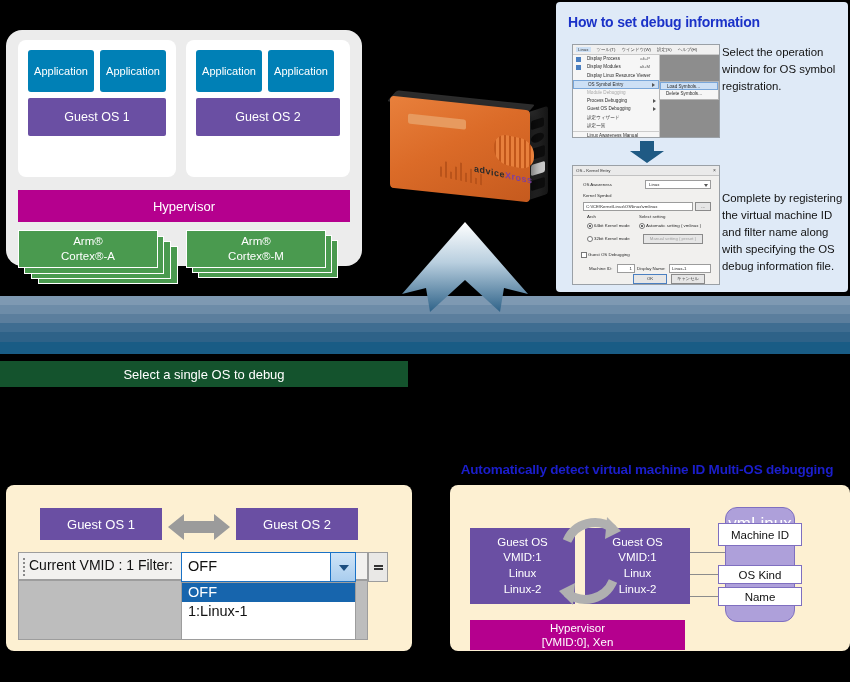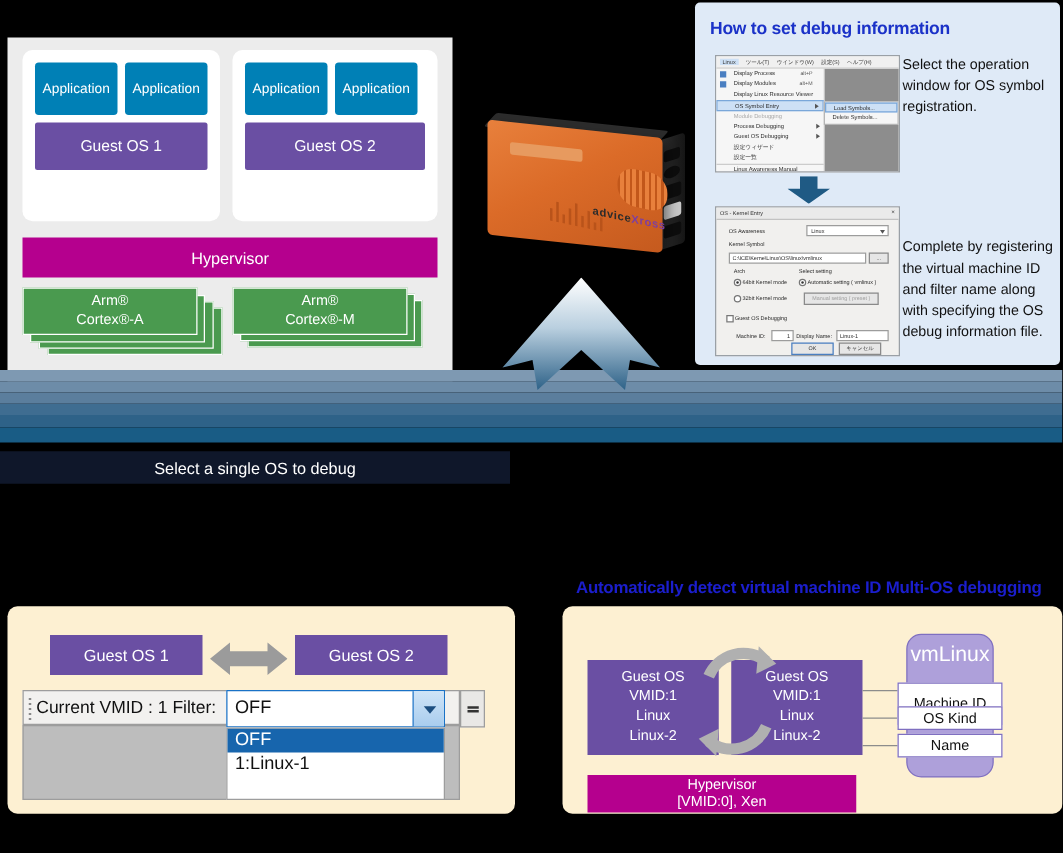--- a/index.html
+++ b/index.html
@@ -2,22 +2,22 @@
 <html><head>
 <meta charset="utf-8">
 <style>
   html,body{margin:0;padding:0;background:#000;}
   body{width:850px;height:682px;position:relative;overflow:hidden;
        font-family:"Liberation Sans","DejaVu Sans",sans-serif;}
 
   .stage{position:absolute;left:0;top:0;width:850px;height:682px;background:#000;}
 
   
-  .arch-panel{position:absolute;left:6px;top:30px;width:356px;height:275px;
-              background:#ececec;border-radius:0;}
+  .arch-panel{position:absolute;left:6px;top:30px;width:356px;height:236px;
+              background:#ececec;border-radius:16px;}
   .guest-group{position:absolute;background:#fff;border-radius:8px;}
   .gg1{left:12px;top:10px;width:158px;height:137px;}
   .gg2{left:180px;top:10px;width:164px;height:137px;}
   .app-box{position:absolute;background:#0080b6;color:#fff;border-radius:3px;
            font-size:11px;display:flex;align-items:center;justify-content:center;}
   .guest-os-box{position:absolute;background:#6a4fa3;color:#fff;border-radius:2px;
                 font-size:12.5px;display:flex;align-items:center;justify-content:center;}
   .hyper-bar{position:absolute;left:12px;top:160px;width:332px;height:32px;
              background:#b5008e;color:#fff;font-size:13px;display:flex;
              align-items:center;justify-content:center;}
@@ -97,21 +97,21 @@
   .drad{position:absolute;width:4px;height:4px;border:1px solid #777;border-radius:50%;background:#fff;}
   .drad.on::after{content:"";position:absolute;left:1px;top:1px;width:2px;height:2px;background:#333;border-radius:50%;}
   .dchk{position:absolute;width:4px;height:4px;border:1px solid #777;background:#fff;}
   .dchk.on::after{content:"";position:absolute;left:.5px;top:-.5px;font-size:4.5px;color:#222;line-height:4px;}
 
   
   .bands{position:absolute;left:0;top:296px;width:850px;height:58px;}
   .band{position:absolute;left:0;width:850px;}
 
   
-  .bluebar{position:absolute;height:26px;background:#0f172a;color:#fff;
+  .bluebar{position:absolute;height:26px;background:#14532d;color:#fff;
            font-size:13px;display:flex;align-items:center;justify-content:center;}
   .bb-left{left:0;top:361px;width:408px;}
   .bb-right{left:444px;top:361px;width:406px;}
 
   
   .sect-title{position:absolute;color:#1b1ecd;font-size:13.5px;font-weight:600;
               text-align:center;letter-spacing:-.2px;}
   .st-left{left:0;top:462px;width:414px;}
   .st-right{left:444px;top:462px;width:406px;}
 
@@ -382,17 +382,17 @@
   <div class="hyp2">Hypervisor
 [VMID:0], Xen</div>
 
   <div class="connector" style="left:690px;top:552px;width:48px;"></div>
   <div class="connector" style="left:690px;top:574px;width:48px;"></div>
   <div class="connector" style="left:690px;top:596px;width:48px;"></div>
 
   <div class="vmpill">
     <div class="vmpill-label">vmLinux</div>
   </div>
-  <div class="attr" style="left:718px;top:523px;width:84px;height:34px;margin-top:23px;">Machine ID</div>
+  <div class="attr" style="left:718px;top:523px;width:84px;height:23px;">Machine ID</div>
   <div class="attr" style="left:718px;top:565px;width:84px;height:19px;">OS Kind</div>
   <div class="attr" style="left:718px;top:587px;width:84px;height:19px;">Name</div>
 
 </div>
 
 </body></html>

